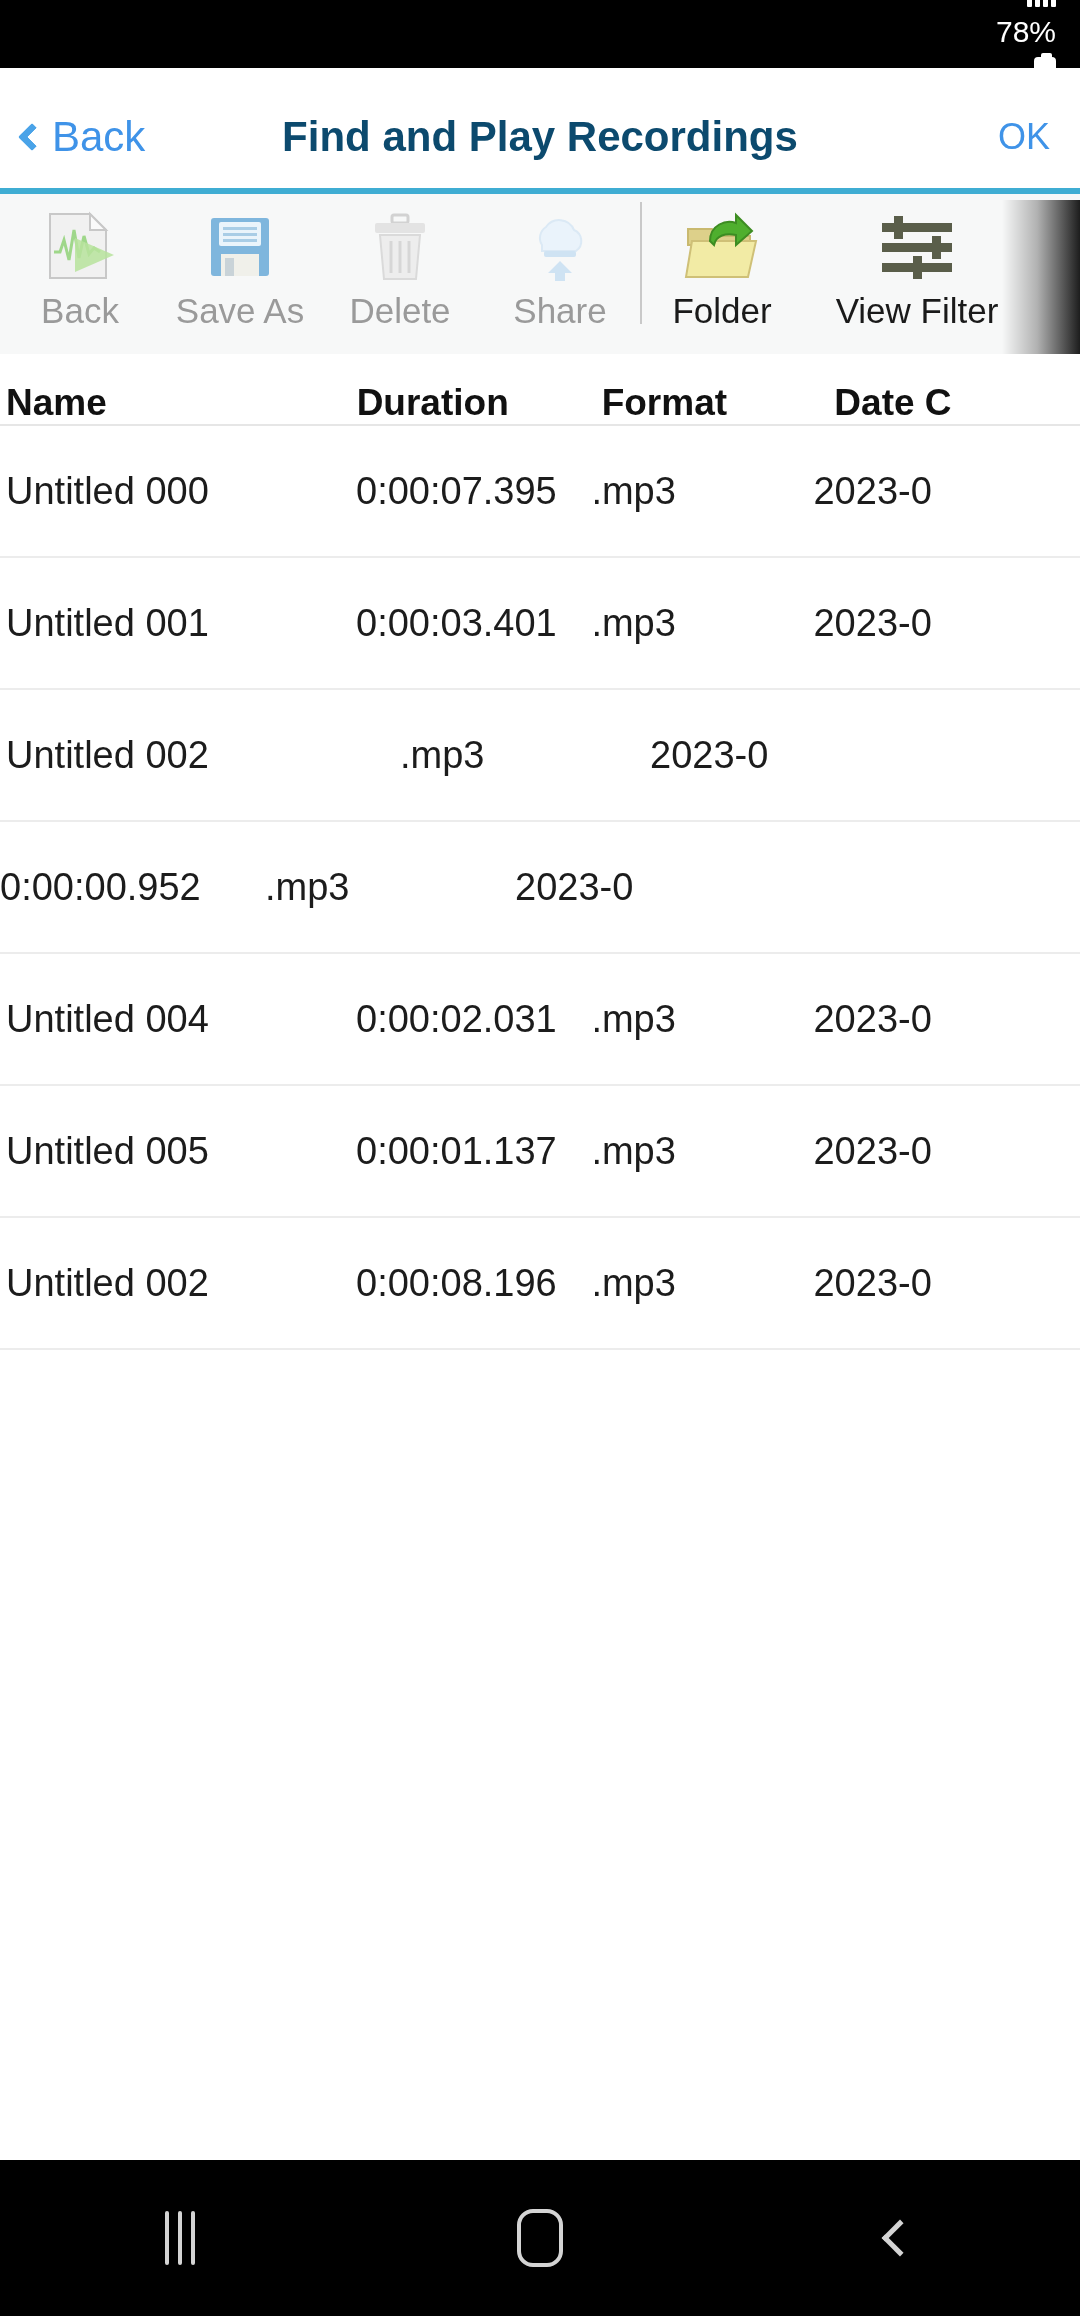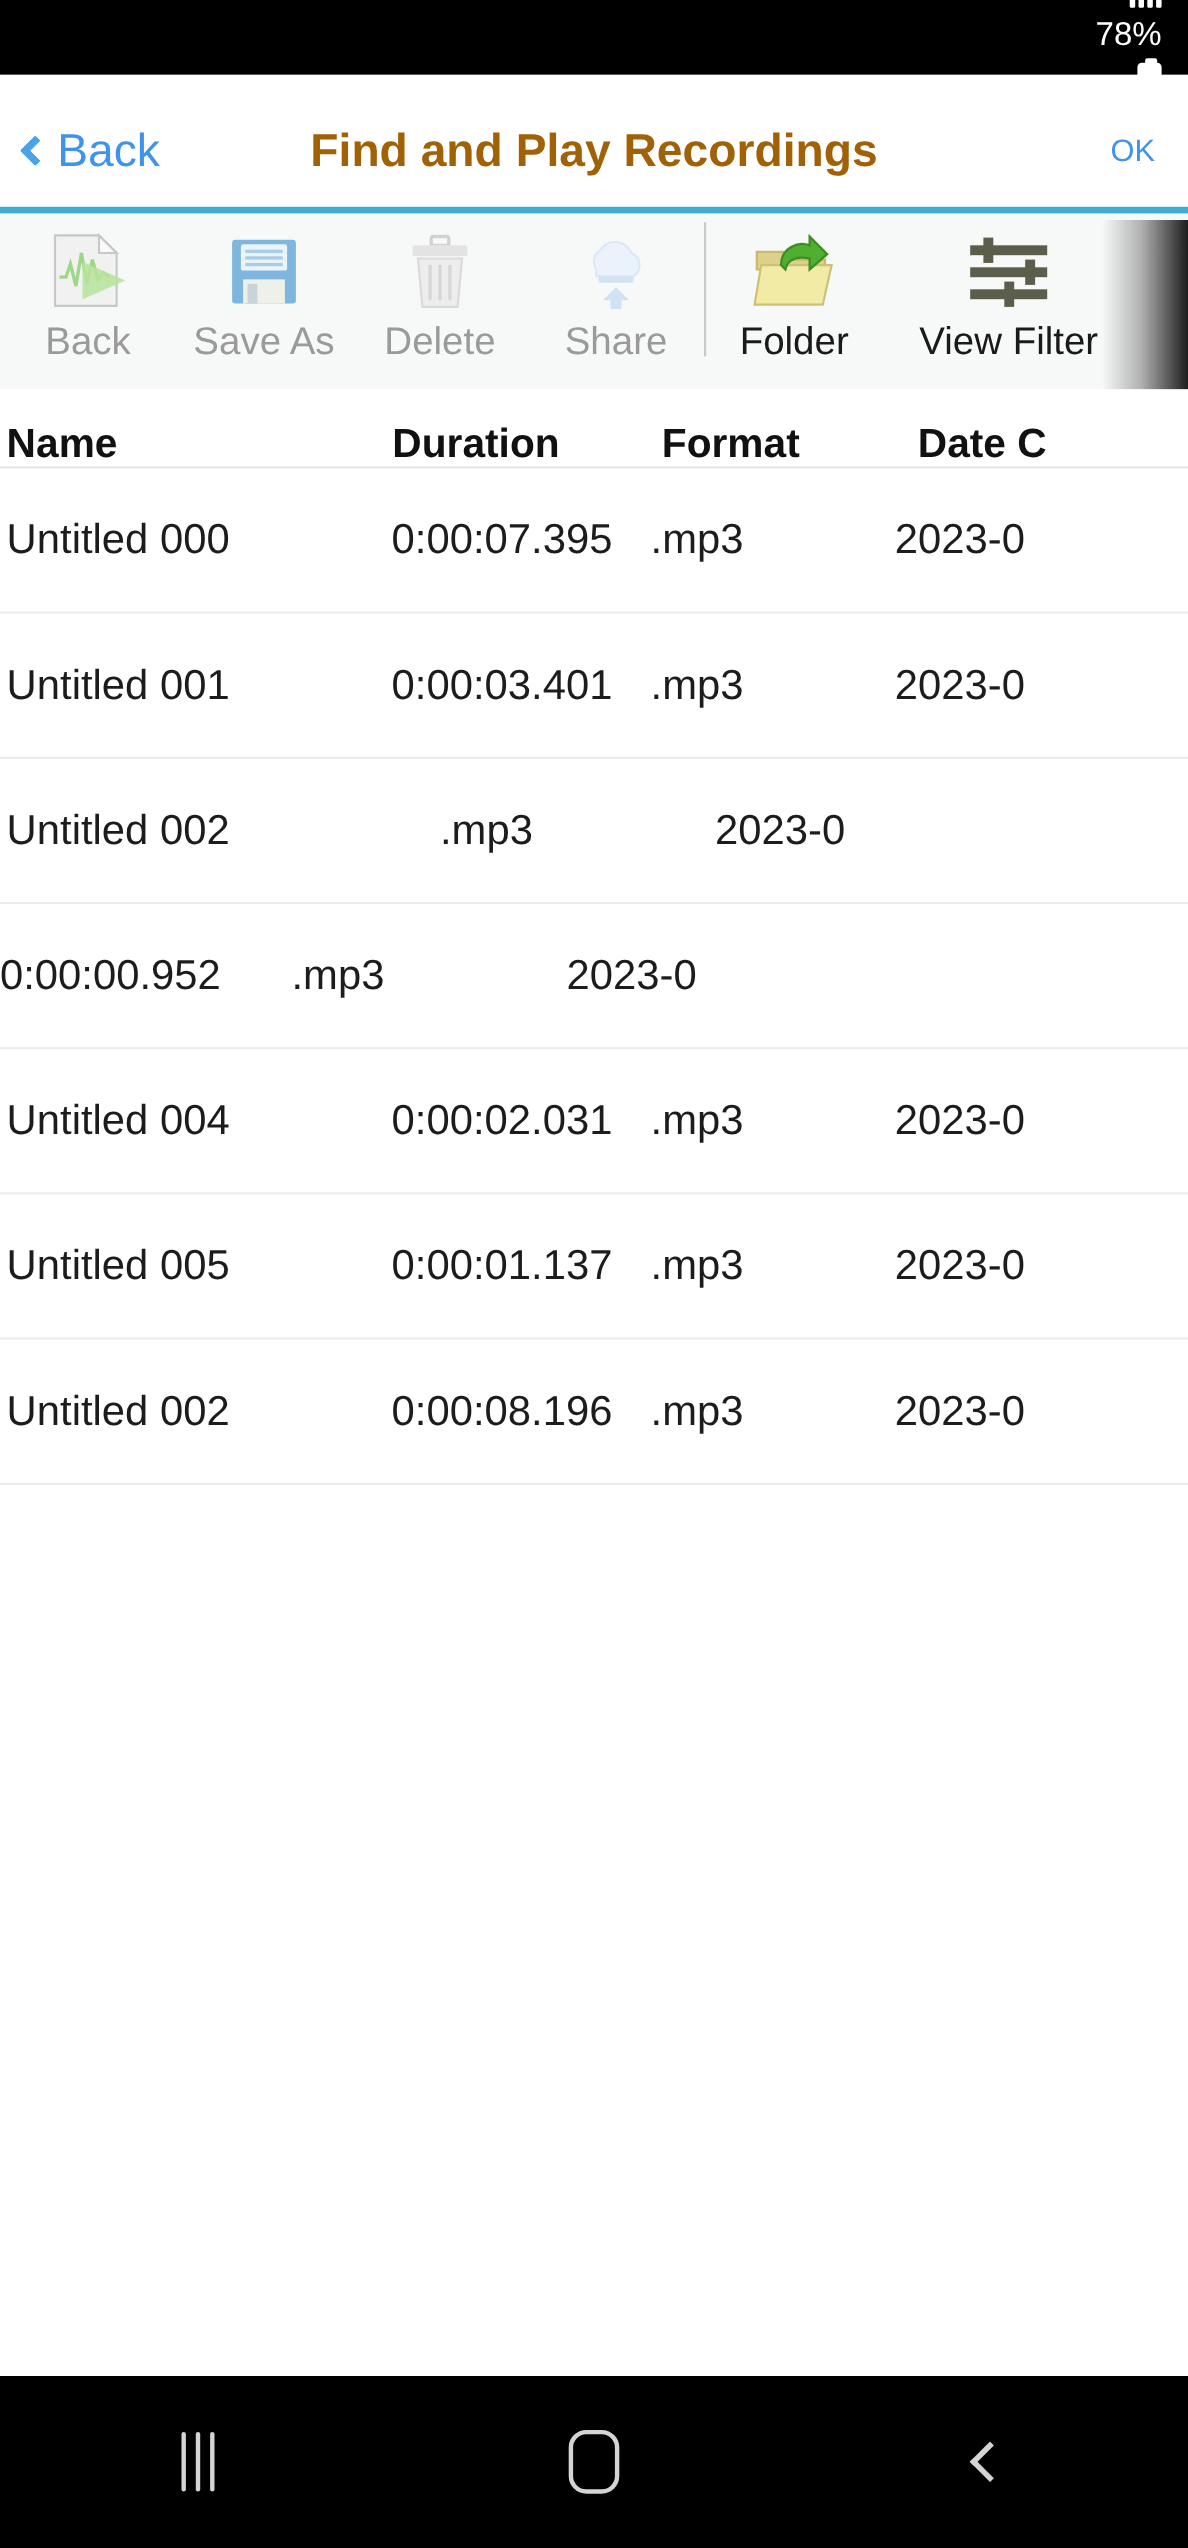--- a/index.html
+++ b/index.html
@@ -43,24 +43,24 @@
   .nav-back {
     display:flex; align-items:center; gap:10px; padding-left:22px; cursor:pointer;
   }
   .chev-left {
     width:20px; height:20px; border-left:7px solid #4aa3e8; border-bottom:7px solid #4aa3e8;
     transform:rotate(45deg); border-radius:2px;
   }
   .nav-back-label { color:#3f93e8; font-size:42px; line-height:42px; }
   .nav-title {
     position:absolute; left:0; right:0; text-align:center;
-    font-size:42px; font-weight:bold; color:#a16207; pointer-events:none;
+    font-size:42px; font-weight:bold; color:#0c4a6e; pointer-events:none;
   }
   .nav-ok {
-    margin-left:auto; padding-right:30px; color:#3f93e8; font-size:28px; cursor:pointer;
+    margin-left:auto; padding-right:30px; color:#3f93e8; font-size:36px; cursor:pointer;
   }
 
   
   .toolbar-wrap {
     position:absolute; top:188px; left:0; width:1080px; height:166px;
     background:#f7f8f8; border-top:6px solid #3fadd3; overflow:hidden;
   }
   .toolbar { display:flex; align-items:flex-start; height:100%; }
   .tb-item {
     width:160px; height:100%; display:flex; flex-direction:column;

